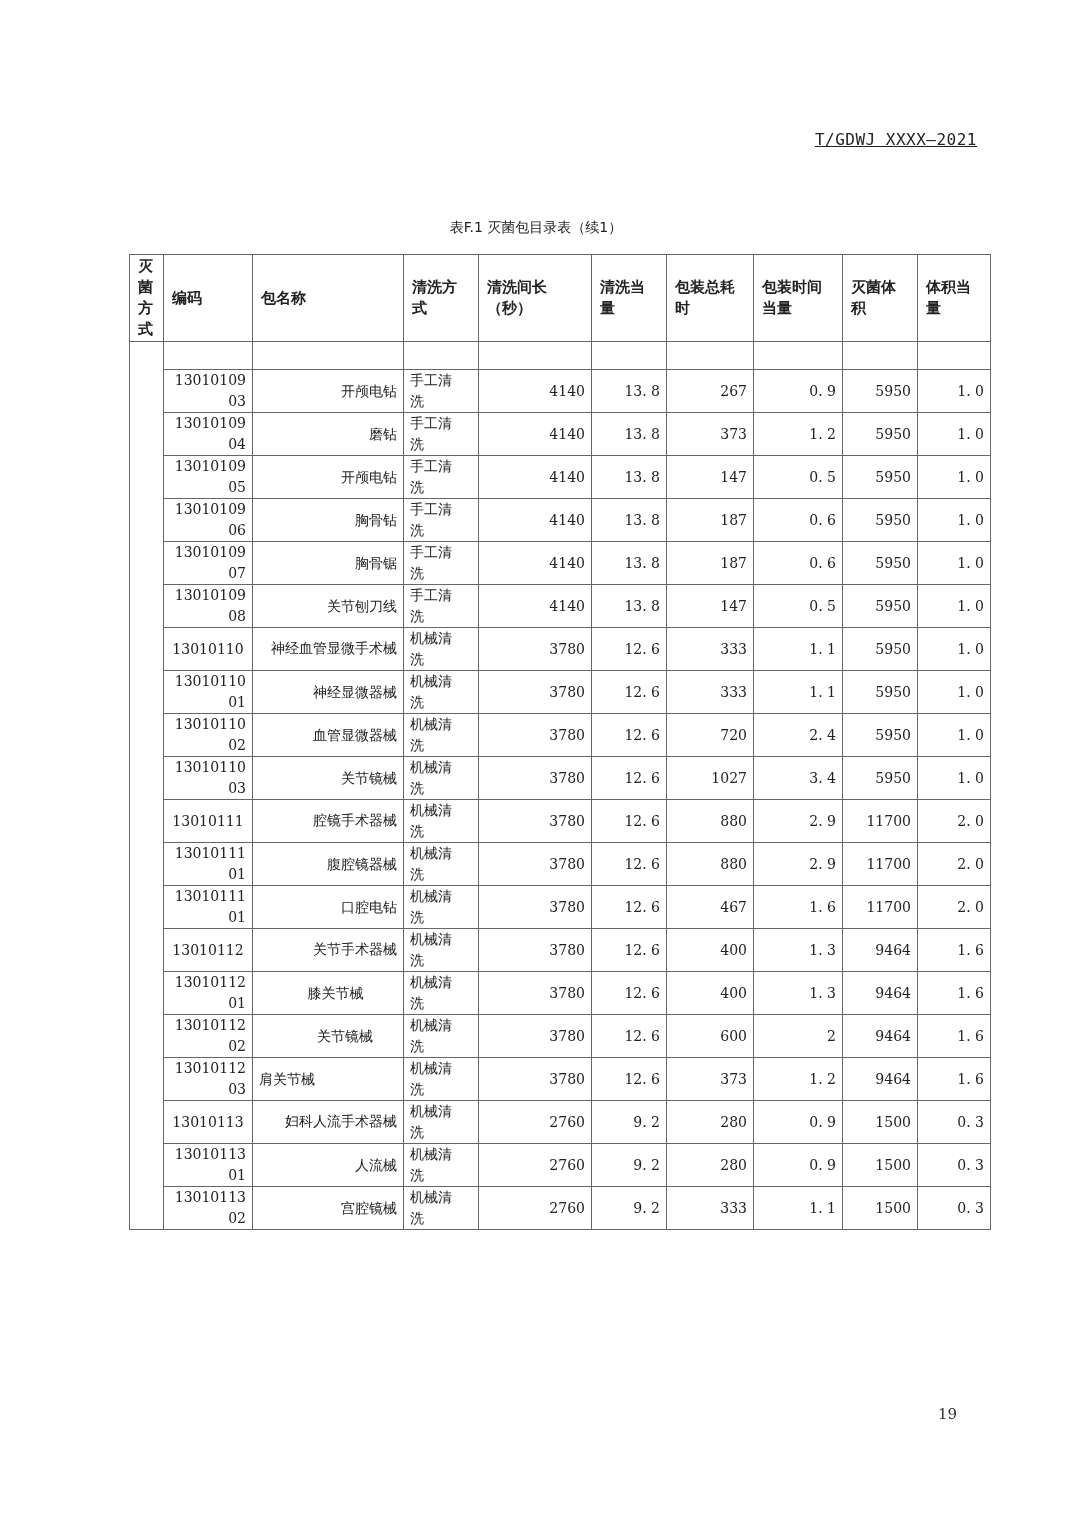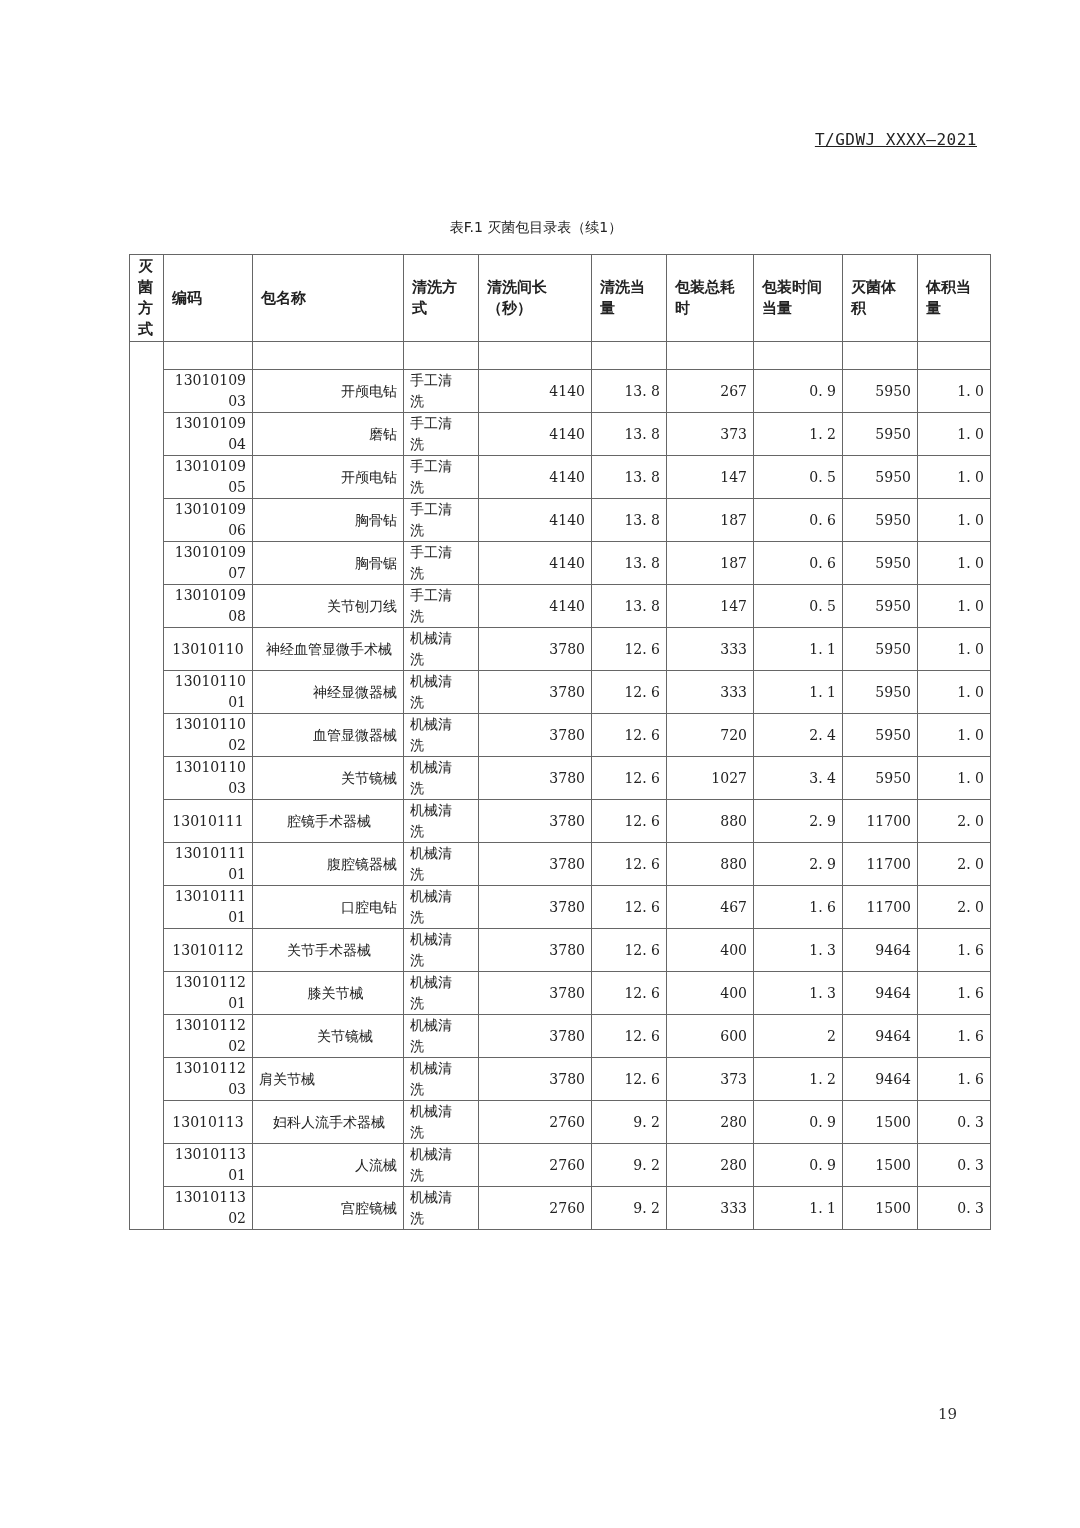--- a/index.html
+++ b/index.html
@@ -16,21 +16,21 @@
   table.catalog th { font-family: "DejaVu Sans", "Liberation Sans", sans-serif; font-weight: bold; text-align: left;
                      font-size: 15px; height: 86px; padding: 0 8px; }
   th.method-head { text-align: center; padding: 0 2px; line-height: 21px; }
   th.name-head { text-align: center; }
   tr.empty-row td { height: 27px; }
   tr.data-row td { height: 42px; }
   td.method-cell { border-top: 1px solid #666; }
   td.code { text-align: right; padding-right: 8px; }
   td.code.single { text-align: center; padding: 0 4px; }
   td.pname { text-align: right; padding-right: 8px; }
-  td.pname.parent { text-align: center; padding-left: 8px; }
+  td.pname.parent { text-align: right; padding-left: 8px; font-family: Liberation Mono, monospace; }
   td.wash { text-align: left; padding-left: 8px; }
   td.num { text-align: right; padding-right: 8px; }
   td.last-col { border-left: 1.5px solid #222; }
   th.last-col { border-left: 1.5px solid #222; }
   .page-num { position: absolute; top: 1405px; left: 938px; font-size: 15px; color: #333; }
 </style>
 </head>
 <body>
 
 <div class="std-code">T/GDWJ XXXX—2021</div>

